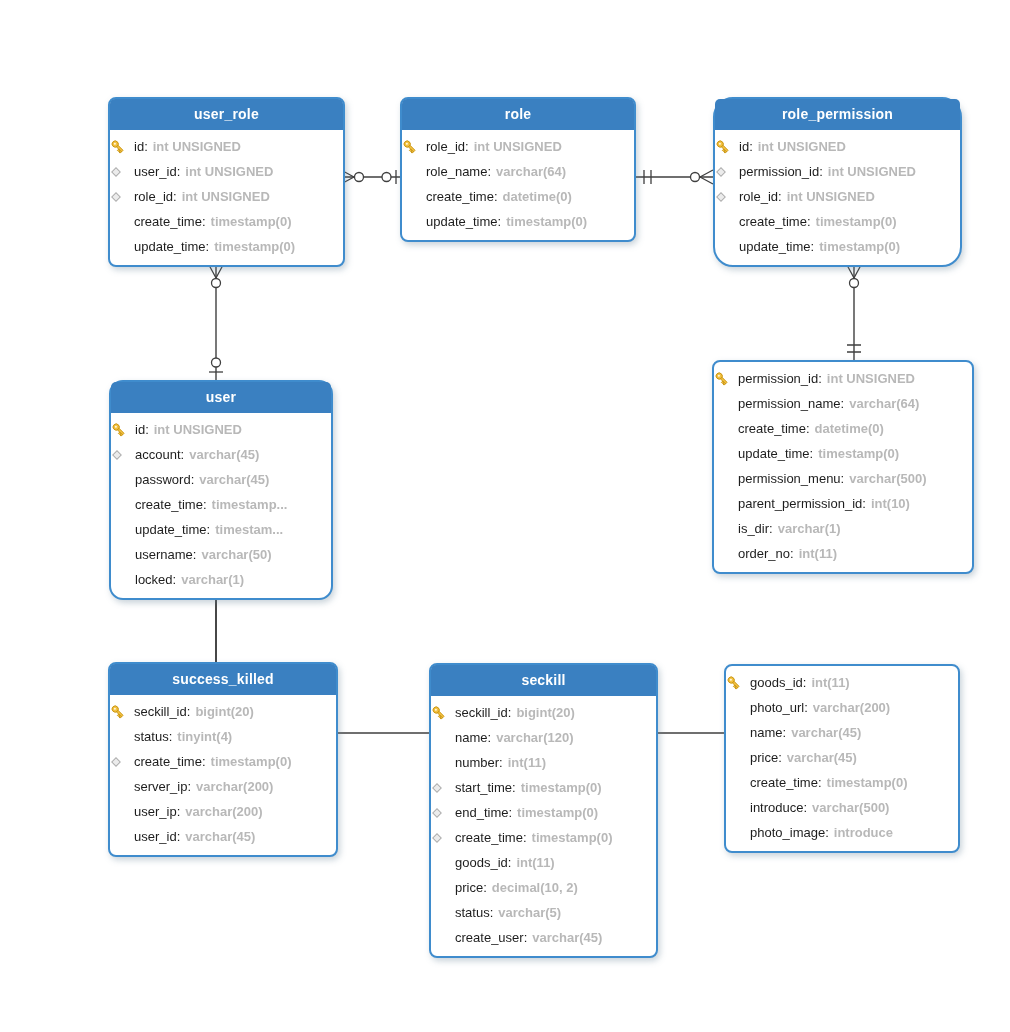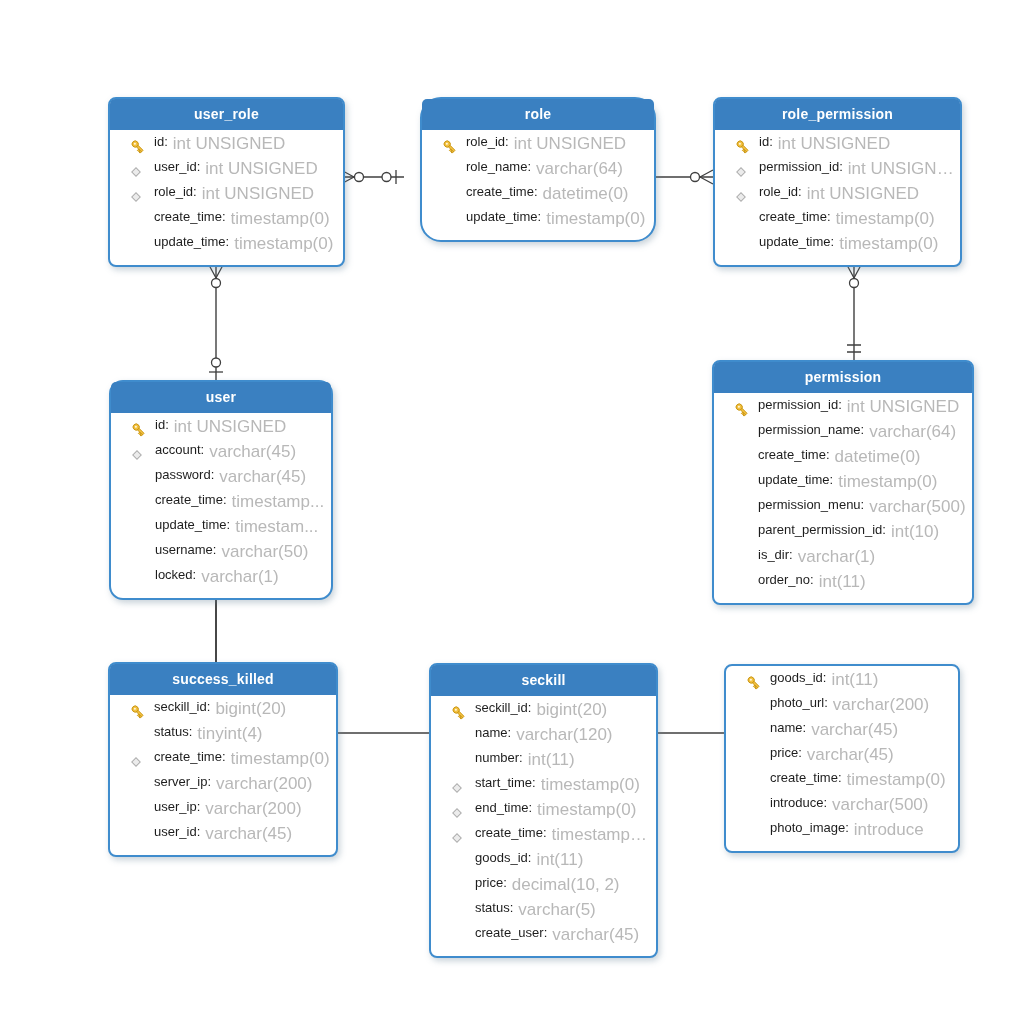--- a/index.html
+++ b/index.html
@@ -5,26 +5,26 @@
   html,body{margin:0;padding:0;background:#ffffff;font-family:"Liberation Sans","DejaVu Sans",sans-serif;}
   .canvas{position:relative;width:1010px;height:1032px;background:#fff;overflow:hidden;margin-left:36px;}
   #conn-svg{position:absolute;left:0;top:0;z-index:1;}
   #tables-layer{position:absolute;left:0;top:0;width:100%;height:100%;z-index:2;pointer-events:none;}
   .db-table{position:absolute;pointer-events:auto;background:#fff;border:2px solid var(--border-blue,#3f8ccd);
             border-radius:8px;box-shadow:2px 3px 6px rgba(100,130,150,.35);}
   .tbl-header{background:var(--header-blue,#3a80c1);color:#fff;font-weight:bold;font-size:14px;
               text-align:center;height:31px;line-height:31px;border-radius:5px 5px 0 0;
               letter-spacing:.2px;white-space:nowrap;overflow:hidden;}
   .tbl-body{padding:4px 0 6px 0;}
-  .tbl-row{display:flex;height:25px;padding:0 6px 0 20px;overflow:hidden;}
+  .tbl-row{display:flex;align-items:center;height:25px;padding:0 6px 0 0;overflow:hidden;}
   .icon-cell{flex:0 0 24px;width:24px;display:flex;align-items:center;justify-content:flex-start;}
   .col-name{color:#1d1d1d;font-size:13px;white-space:nowrap;}
   .col-name::after{content:":";}
-  .col-type{color:#b8b8b8;font-size:17px;margin-left:5px;white-space:nowrap;overflow:hidden;
-            text-overflow:ellipsis;flex:1 1 auto;min-width:0;}
+  .col-type{color:#b8b8b8;font-size:13px;margin-left:5px;white-space:nowrap;overflow:hidden;
+            text-overflow:ellipsis;flex:1 1 auto;min-width:0;font-weight:bold;}
 </style>
 </head>
 <body>
 
 <div class="canvas">
   <svg id="conn-svg" width="1010" height="1032">
       <g>
         <line x1="305" y1="177" x2="368" y2="177" stroke="#3f3f3f" stroke-width="1.4"></line>
         <path d="M305,184 L318,177 M305,170 L318,177" stroke="#3f3f3f" stroke-width="1.3" fill="none"></path>
         <circle cx="323" cy="177" r="4.5" fill="#ffffff" stroke="#3f3f3f" stroke-width="1.3"></circle>
@@ -102,21 +102,21 @@
             <span class="col-name">create_time</span>
             <span class="col-type">timestamp(0)</span>
           </div>
           <div class="tbl-row">
             <span class="icon-cell"></span>
             <span class="col-name">update_time</span>
             <span class="col-type">timestamp(0)</span>
           </div>
         </div>
       </div>
-      <div class="db-table" style="left: 384px; top: 97px; width: 232px; border-radius: 21px;">
+      <div class="db-table" style="left: 364px; top: 97px; width: 232px;">
         <div class="tbl-header">role</div>
         <div class="tbl-body">
           <div class="tbl-row">
             <span class="icon-cell">
               <svg width="16" height="16" viewBox="0 0 16 16">
                 <g transform="rotate(-45 8 8)" stroke="#c7930f" stroke-width="0.9" fill="#f3c140">
                   <rect x="7" y="6" width="2.2" height="8" rx="0.5"></rect>
                   <rect x="5.2" y="10" width="1.9" height="1.5"></rect>
                   <rect x="5.2" y="12.3" width="1.9" height="1.5"></rect>
                   <circle cx="8.1" cy="3.9" r="3.1"></circle>
@@ -137,21 +137,21 @@
             <span class="col-name">create_time</span>
             <span class="col-type">datetime(0)</span>
           </div>
           <div class="tbl-row">
             <span class="icon-cell"></span>
             <span class="col-name">update_time</span>
             <span class="col-type">timestamp(0)</span>
           </div>
         </div>
       </div>
-      <div class="db-table" style="left: 677px; top: 97px; width: 245px;">
+      <div class="db-table" style="left: 677px; top: 97px; width: 245px; border-radius: 20px;">
         <div class="tbl-header">role_permission</div>
         <div class="tbl-body">
           <div class="tbl-row">
             <span class="icon-cell">
               <svg width="16" height="16" viewBox="0 0 16 16">
                 <g transform="rotate(-45 8 8)" stroke="#c7930f" stroke-width="0.9" fill="#f3c140">
                   <rect x="7" y="6" width="2.2" height="8" rx="0.5"></rect>
                   <rect x="5.2" y="10" width="1.9" height="1.5"></rect>
                   <rect x="5.2" y="12.3" width="1.9" height="1.5"></rect>
                   <circle cx="8.1" cy="3.9" r="3.1"></circle>
@@ -186,21 +186,20 @@
             <span class="col-type">timestamp(0)</span>
           </div>
           <div class="tbl-row">
             <span class="icon-cell"></span>
             <span class="col-name">update_time</span>
             <span class="col-type">timestamp(0)</span>
           </div>
         </div>
       </div>
       <div class="db-table" style="left: 676px; top: 360px; width: 258px;">
-        <div class="tbl-header">permission</div>
         <div class="tbl-body">
           <div class="tbl-row">
             <span class="icon-cell">
               <svg width="16" height="16" viewBox="0 0 16 16">
                 <g transform="rotate(-45 8 8)" stroke="#c7930f" stroke-width="0.9" fill="#f3c140">
                   <rect x="7" y="6" width="2.2" height="8" rx="0.5"></rect>
                   <rect x="5.2" y="10" width="1.9" height="1.5"></rect>
                   <rect x="5.2" y="12.3" width="1.9" height="1.5"></rect>
                   <circle cx="8.1" cy="3.9" r="3.1"></circle>
                   <circle cx="8.1" cy="3.5" r="1.0" fill="#fff7dd" stroke="none"></circle>

